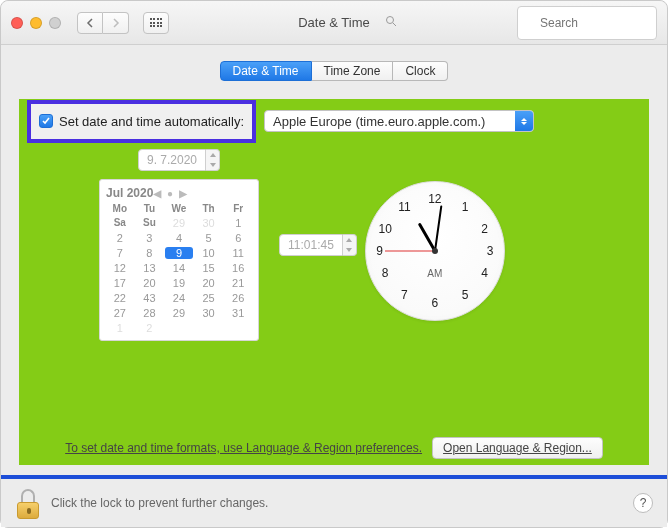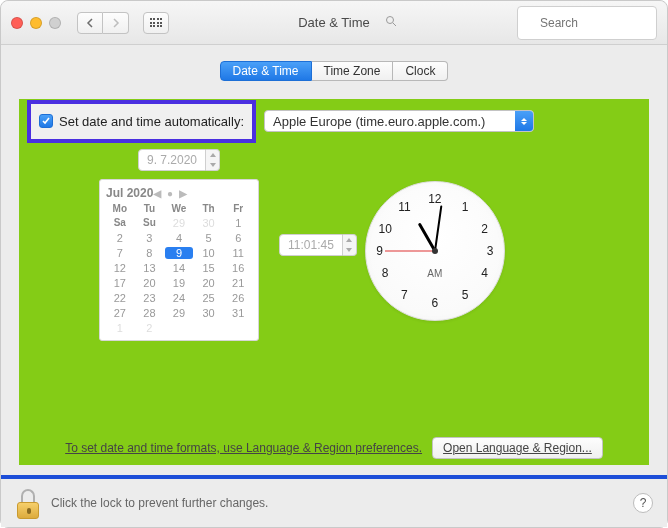--- a/index.html
+++ b/index.html
@@ -291,21 +291,21 @@
                 <div class="cal-day">13</div>
                 <div class="cal-day">14</div>
                 <div class="cal-day">15</div>
                 <div class="cal-day">16</div>
                 <div class="cal-day">17</div>
                 <div class="cal-day">20</div>
                 <div class="cal-day">19</div>
                 <div class="cal-day">20</div>
                 <div class="cal-day">21</div>
                 <div class="cal-day">22</div>
-                <div class="cal-day">23</div>
+                <div class="cal-day">43</div>
                 <div class="cal-day">24</div>
                 <div class="cal-day">25</div>
                 <div class="cal-day">26</div>
                 <div class="cal-day">27</div>
                 <div class="cal-day">28</div>
                 <div class="cal-day">29</div>
                 <div class="cal-day">30</div>
                 <div class="cal-day">31</div>
                 <div class="cal-day out">1</div>
                 <div class="cal-day out">2</div>

